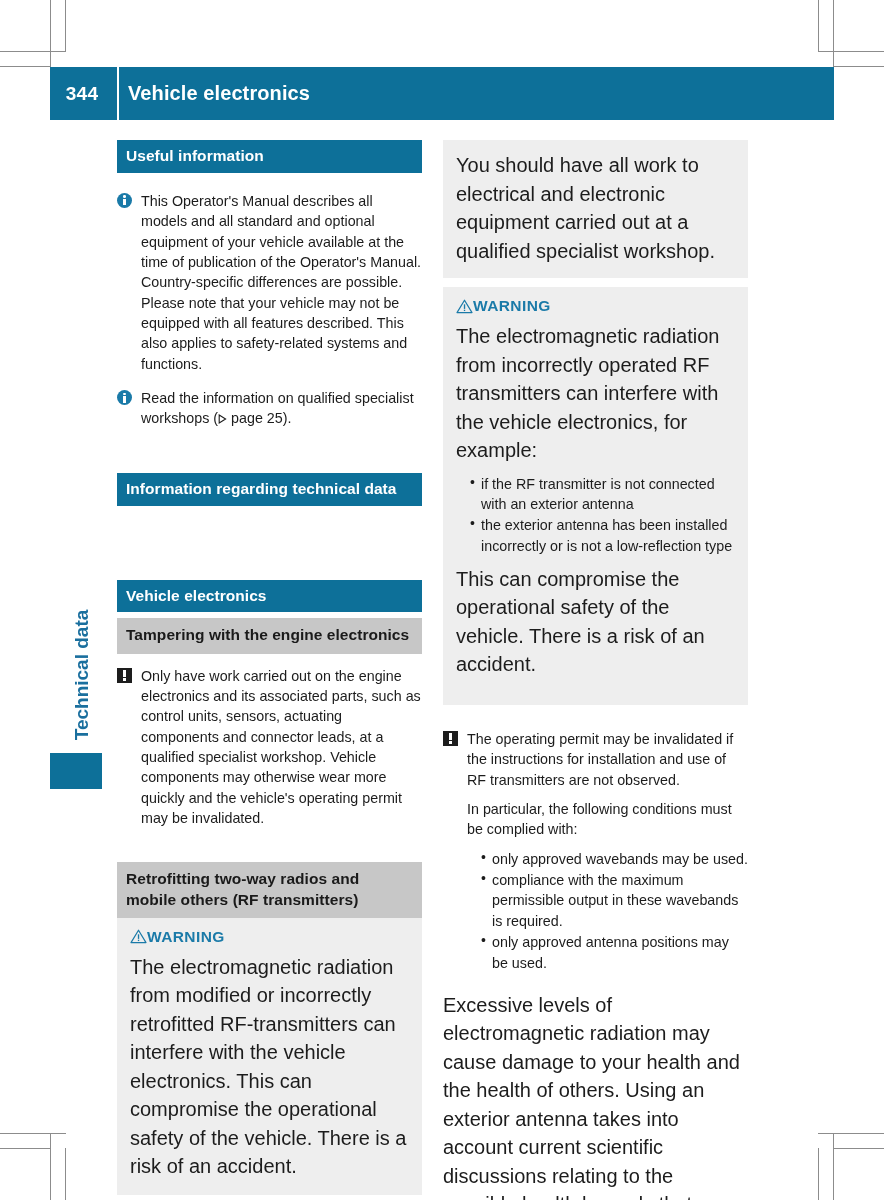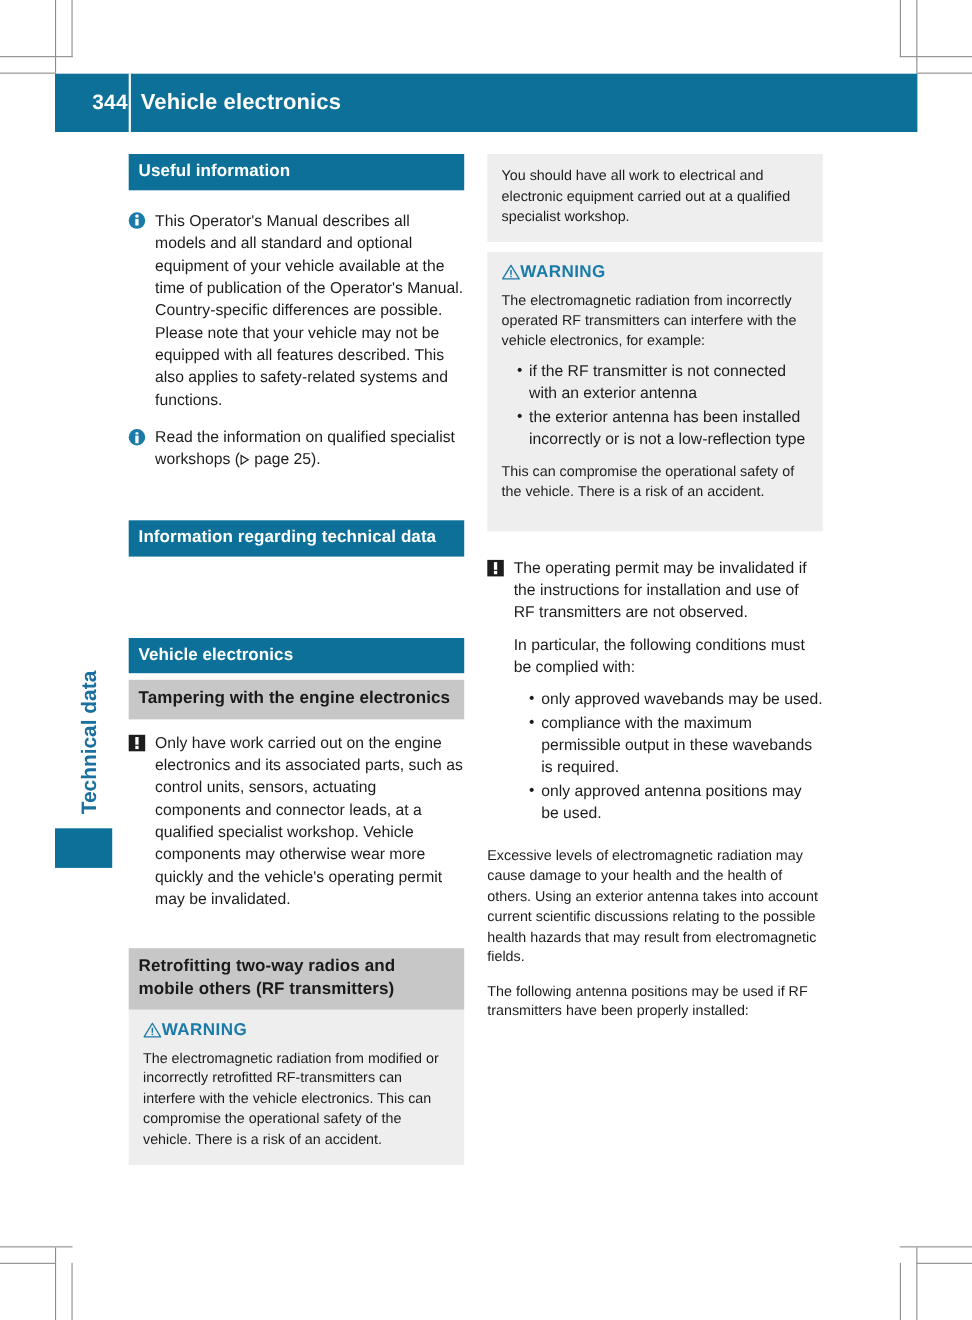--- a/index.html
+++ b/index.html
@@ -29,21 +29,21 @@
   .header-bar {
     position: absolute;
     left: 50px;
     top: 67px;
     width: 784px;
     height: 53px;
     background: #0d7099;
   }
   .header-pagenum {
     position: absolute;
-    left: 68px;
+    left: 50px;
     top: 67px;
     width: 64px;
     height: 53px;
     color: #ffffff;
     font-size: 19px;
     font-weight: bold;
     display: flex;
     align-items: center;
     justify-content: center;
     letter-spacing: .2px;
@@ -116,21 +116,21 @@
     color: #1a1a1a;
     font-size: 15.5px;
     font-weight: bold;
     padding: 7px 9px 8px 9px;
     line-height: 1.30;
     letter-spacing: .05px;
   }
 
   
   .para {
-    font-size: 13px;
+    font-size: 20px;
     line-height: 1.425;
     color: #1c1c1c;
     margin: 0;
   }
   .note {
     position: relative;
     padding-left: 24px;
     font-size: 14.3px;
     line-height: 1.425;
     color: #1c1c1c;

